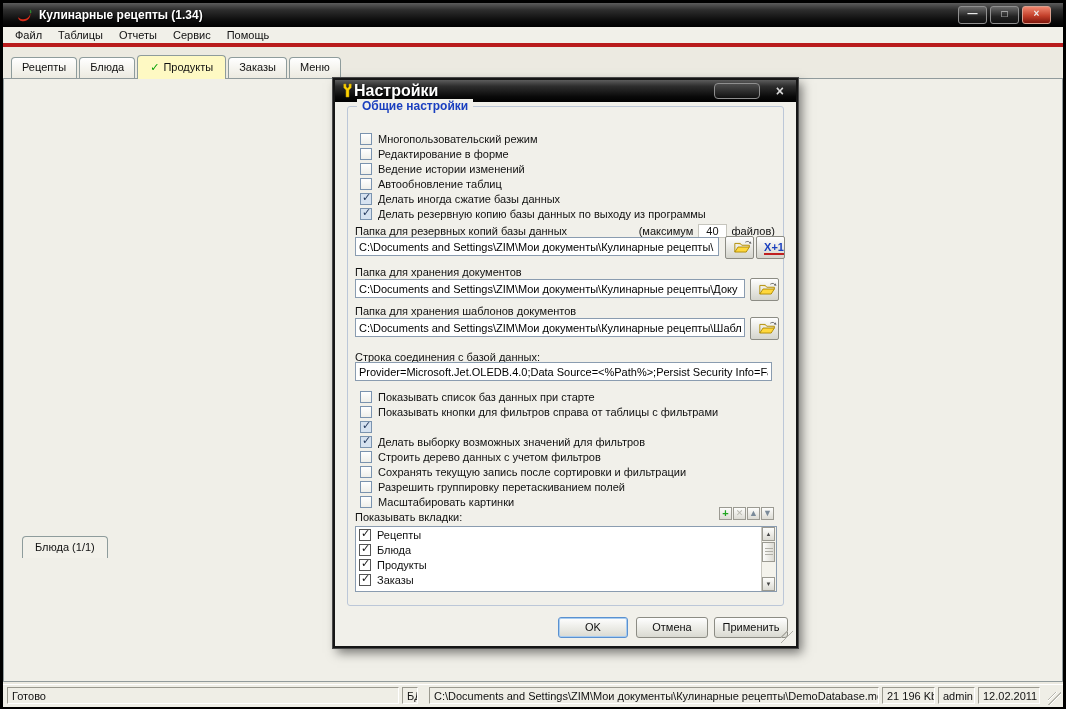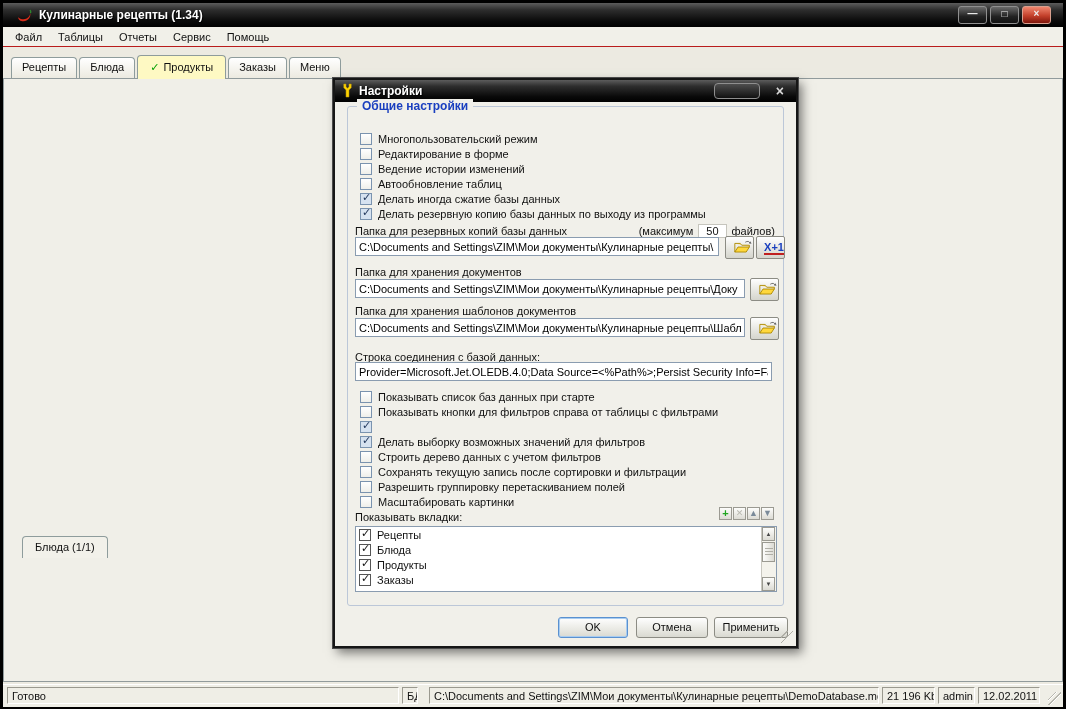--- a/index.html
+++ b/index.html
@@ -14,21 +14,21 @@
             display:flex;align-items:center;padding:0 12px;box-sizing:border-box;}
   .titlebar .ttl{color:#fff;font-weight:bold;font-size:12px;margin-left:6px;text-shadow:1px 1px 1px #000;}
   .winbtns{margin-left:auto;display:flex;gap:3px;}
   .wbtn{width:27px;height:16px;border:1px solid #8f8f8f;border-radius:3px;
         background:linear-gradient(#6a6a6a,#222 60%,#111);color:#eee;font-size:10px;line-height:14px;
         text-align:center;font-weight:bold;}
   .wbtn.close{background:linear-gradient(#f0876f,#c3402b 55%,#7e150a);border-color:#d9a08f;}
 
   
   .menubar{position:absolute;left:3px;top:27px;width:1060px;height:20px;background:#F1F0E9;
-           border-bottom:1px solid #b91c1c;display:flex;align-items:center;padding-left:4px;box-sizing:border-box;}
+           border-bottom:4px solid #b91c1c;display:flex;align-items:center;padding-left:4px;box-sizing:border-box;}
   .mitem{padding:2px 8px;}
 
   
   .tabstrip{position:absolute;left:3px;top:47px;width:1060px;height:31px;display:flex;align-items:flex-end;padding-left:8px;box-sizing:border-box;}
   .tab{border:1px solid #8E9C9C;border-bottom:none;border-radius:4px 4px 0 0;margin-right:2px;
        padding:3px 10px 4px;background:linear-gradient(#FFFFFF,#ECEAE0);height:13px;line-height:13px;position:relative;}
   .tab.active{background:#fef9c3;padding:5px 12px 5px;z-index:6;margin-bottom:-1px;}
   .tabcheck{color:#00A000;font-weight:bold;margin-right:4px;}
 
   
@@ -122,21 +122,21 @@
          background:
           linear-gradient(135deg,transparent 0 5px,#b8b7ae 5px 6px,#fff 6px 7px,transparent 7px 9px,#b8b7ae 9px 10px,#fff 10px 11px,transparent 11px);}
 
   
   .dlg{position:absolute;left:333px;top:78px;width:465px;height:570px;background:#F1F0EA;
        border:2px solid #161616;outline:1px solid #4a4a4a;box-shadow:4px 5px 10px rgba(0,0,0,.5);
        box-sizing:border-box;z-index:20;}
   .dtitle{position:absolute;left:0;top:0;width:100%;height:22px;
           background:linear-gradient(180deg,#5c5c5c 0%,#2e2e2e 28%,#0a0a0a 75%,#000 100%);
           display:flex;align-items:center;padding:0 6px;box-sizing:border-box;}
-  .dtitle .ttl{color:#fff;font-weight:bold;font-size:12px;margin-left:5px;text-shadow:1px 1px 1px #000;}
+  .dtitle .ttl{color:#fff;font-weight:bold;font-size:16px;text-shadow:1px 1px 1px #000;}
   .dbtnbox{position:absolute;right:36px;top:3px;width:44px;height:14px;border:1px solid #8f8f8f;border-radius:4px;
            background:linear-gradient(#4e4e4e,#111);}
   .dclose{position:absolute;right:12px;top:2px;color:#d8d8d8;font-weight:bold;font-size:14px;line-height:18px;}
   .gbox{position:absolute;left:12px;top:26px;width:437px;height:500px;border:1px solid #BCC7D8;border-radius:3px;box-sizing:border-box;}
   .glegend{position:absolute;left:22px;top:19px;background:#F1F0EA;padding:0 5px;color:#1A3FBF;font-weight:bold;font-size:12px;}
   .cbrow{position:absolute;left:25px;height:14px;display:flex;align-items:center;gap:6px;white-space:nowrap;}
   .cb{width:12px;height:12px;box-sizing:border-box;border:1px solid #7A93AF;background:linear-gradient(#fff,#EFEFEA);
       position:relative;flex:0 0 12px;}
   .cb.checked{background:#D6E2F0;}
   .cb.checked::after{content:"✓";position:absolute;left:1px;top:-3px;font-size:11px;font-weight:bold;color:#24395E;}
@@ -613,21 +613,21 @@
         <div class="cbrow" style="top: 127px;">
           <span class="cb checked"></span>
           <span>Делать резервную копию базы данных по выходу из программы</span>
         </div>
       </div>
 
     <div class="dlabel" style="top:144px;width:420px;display:flex;align-items:center">
       <span>Папка для резервных копий базы данных</span>
       <span style="flex:1"></span>
       <span>(максимум</span>
-      <span class="maxbox">50</span>
+      <span class="maxbox">40</span>
       <span>файлов)</span>
     </div>
     <input class="txt" style="left: 20px; top: 157px; width: 364px;" value="C:\Documents and Settings\ZIM\Мои документы\Кулинарные рецепты\">
     <div class="sqbtn" style="left:390px;top:156px">
         <svg viewBox="0 0 22 16">
           <path d="M2 3.5h6l1.6 2H18v2" fill="#ffe08c" stroke="#ad8a00"></path>
           <path d="M2 3.5V13h12.5l3.5-5.5H5.5L2 13" fill="#ffd83d" stroke="#ad8a00"></path>
           <path d="M13.5 2.2c2.4-1.6 4.6-1 5 .8" fill="none" stroke="#666"></path>
           <polygon points="19.3,1.2 20.3,4 17.6,3.6" fill="#666"></polygon>
         </svg>

